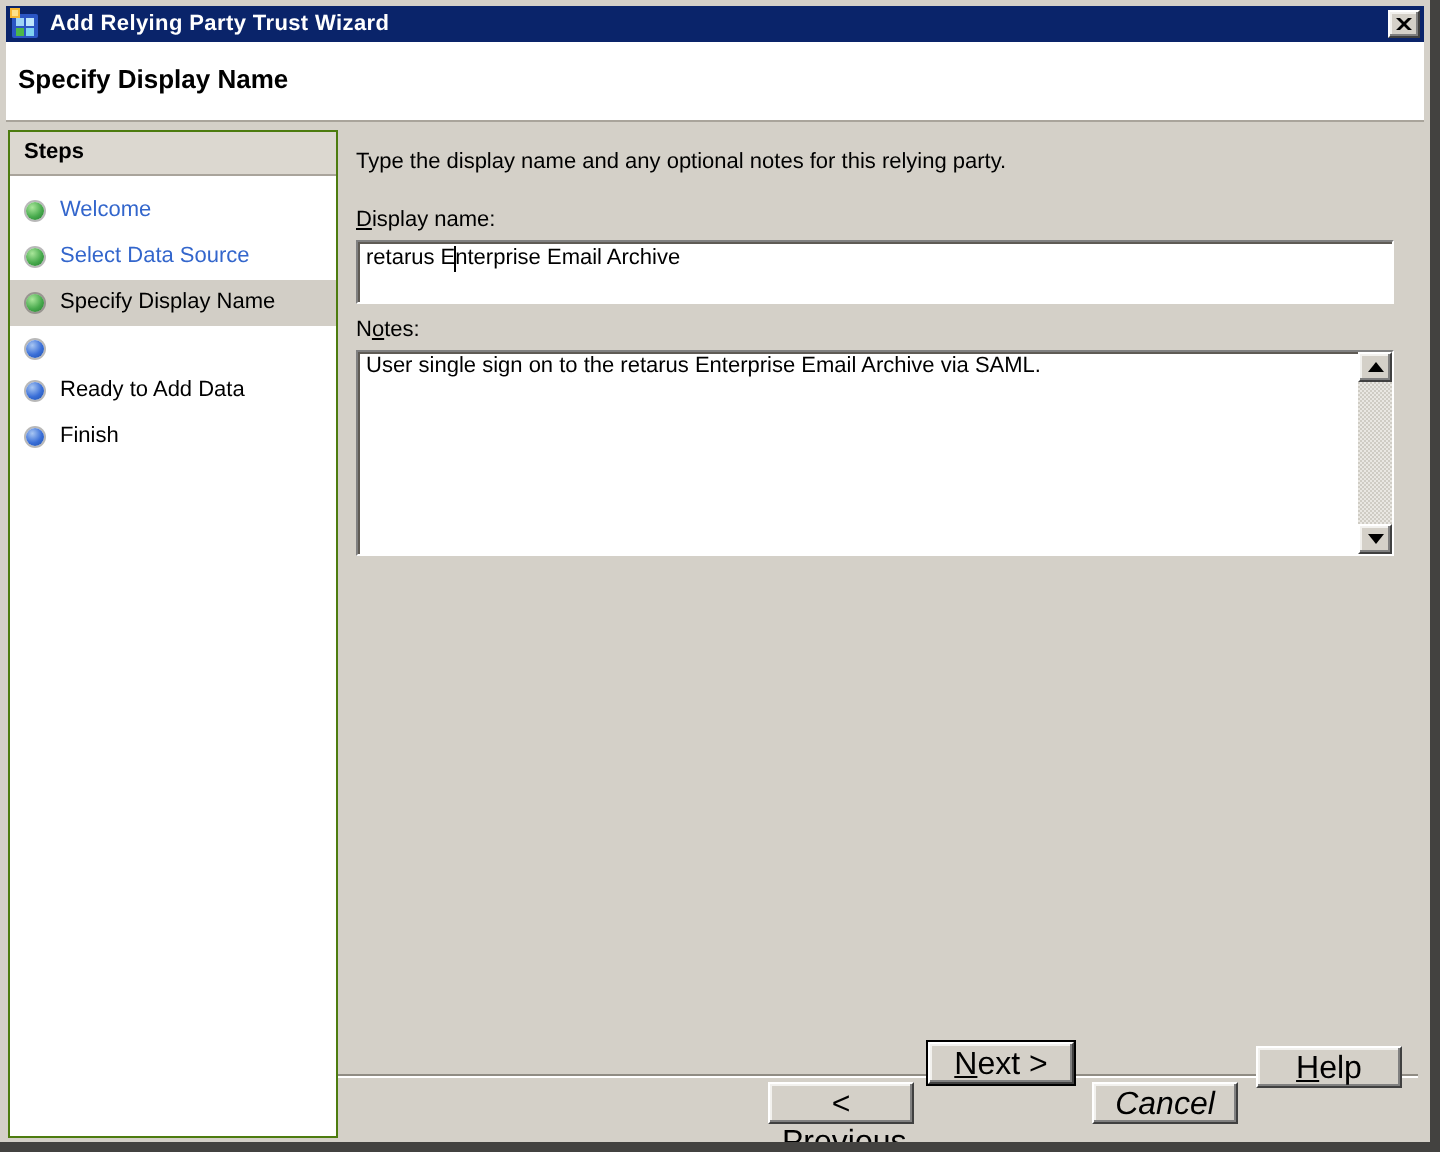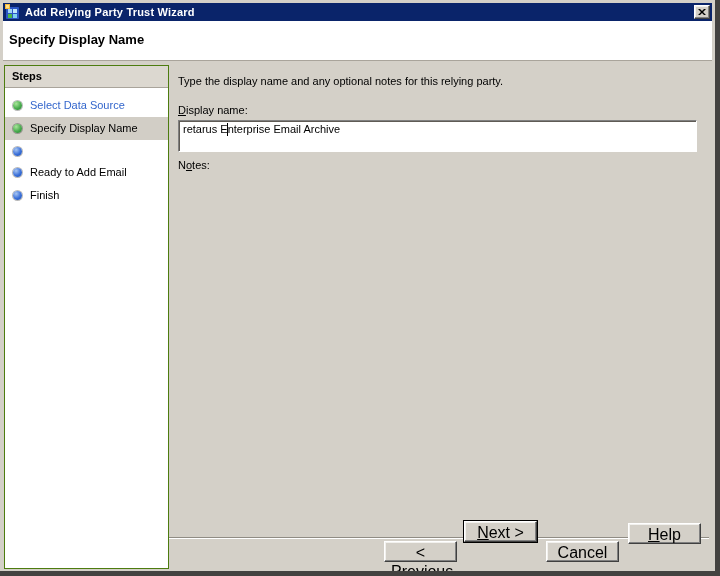--- a/index.html
+++ b/index.html
@@ -109,58 +109,73 @@
   </div>
   <div class="band-divider"></div>
 
   <div class="body">
 
     <div class="steps-panel">
       <div class="steps-header">Steps</div>
       <ul class="steps-list">
         <li class="done">
           <span class="bullet done"></span>
+          <span class="step-label">Welcome</span>
+        </li>
+        <li class="done">
+          <span class="bullet done"></span>
           <span class="step-label">Select Data Source</span>
         </li>
         <li class="current">
           <span class="bullet done"></span>
           <span class="step-label">Specify Display Name</span>
         </li>
         <li class="upcoming">
           <span class="bullet upcoming"></span>
         </li>
         <li class="upcoming">
           <span class="bullet upcoming"></span>
-          <span class="step-label">Ready to Add Email</span>
+          <span class="step-label">Ready to Add Data</span>
         </li>
         <li class="upcoming">
           <span class="bullet upcoming"></span>
           <span class="step-label">Finish</span>
         </li>
       </ul>
     </div>
   </div>
 
   <div class="instruction">Type the display name and any optional notes for this relying party.</div>
 
   <div class="field-label" style="top:104px;"><span class="mn">D</span><span>isplay name:</span></div>
 
   <div class="dn-field sunken">
     <span>retarus Enterprise Email Archive</span>
     <span class="caret"></span>
   </div>
 
   <div class="field-label" style="top:159px;"><span>N</span><span class="mn">o</span><span>tes:</span></div>
 
+  <div class="notes-box sunken">
+    <div class="notes-text">User single sign on to the retarus Enterprise Email Archive via SAML.</div>
+    <div class="v-scrollbar">
+      <div class="scroll-btn">
+        <span class="tri-up"></span>
+      </div>
+      <div class="scroll-btn">
+        <span class="tri-down"></span>
+      </div>
+    </div>
+  </div>
 
   <div class="bottom-sep" style="top:537px;"></div>
 
   <button class="btn btn-previous" style="top:541px;"><span>&lt; </span><span class="mn">P</span><span>revious</span></button>
 
   <button class="btn btn-next default" style="top:521px;"><span></span><span class="mn">N</span><span>ext &gt;</span></button>
 
-  <button class="btn btn-cancel" style="top:541px;">Cancel</button>
+  <button class="btn btn-cancel" style="top:541px;font-style:italic;">Cancel</button>
 
   <button class="btn btn-help" style="top:523px;"><span></span><span class="mn">H</span><span>elp</span></button>
 
   <div class="edge-right"></div>
   <div class="edge-bottom"></div>
 </div>
 
 </body></html>

